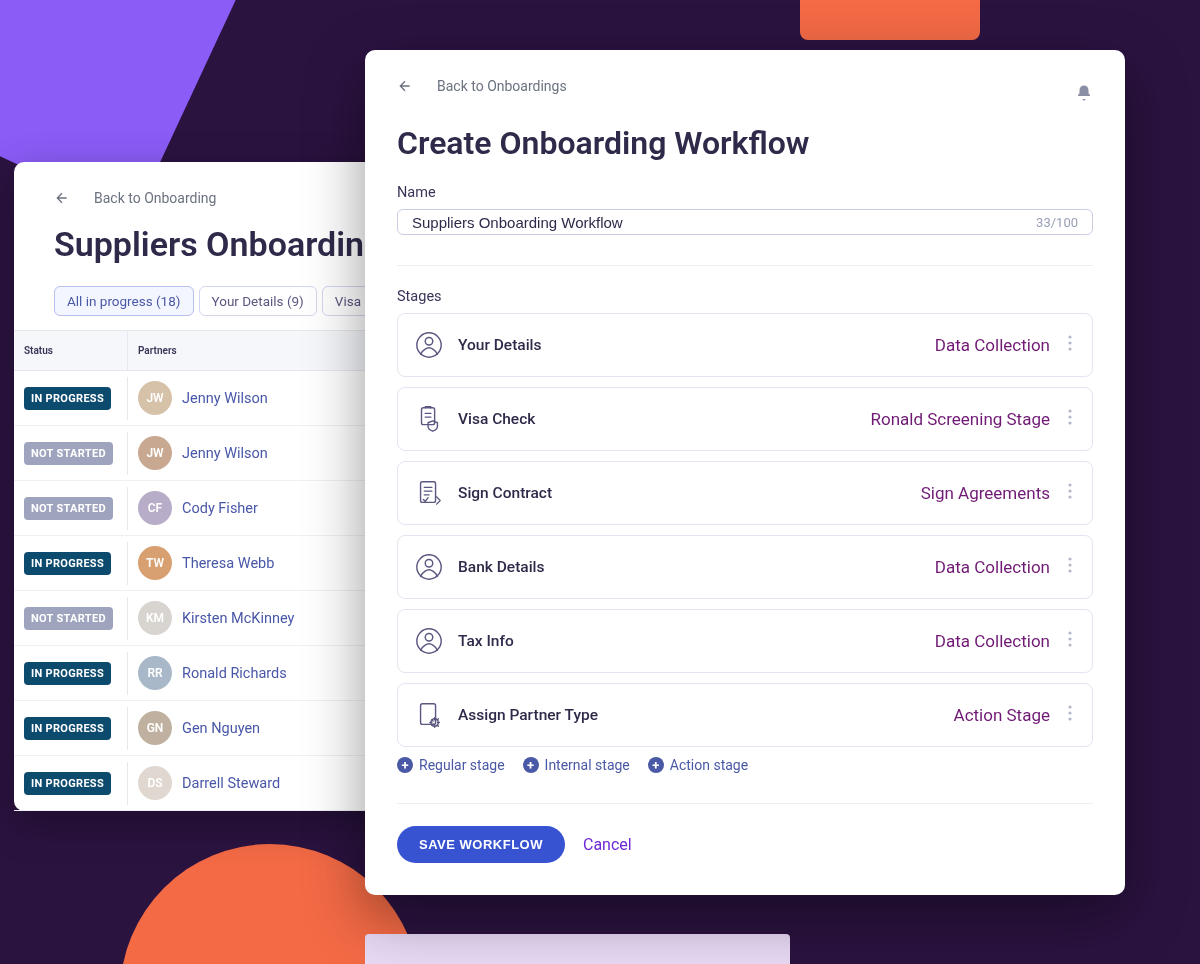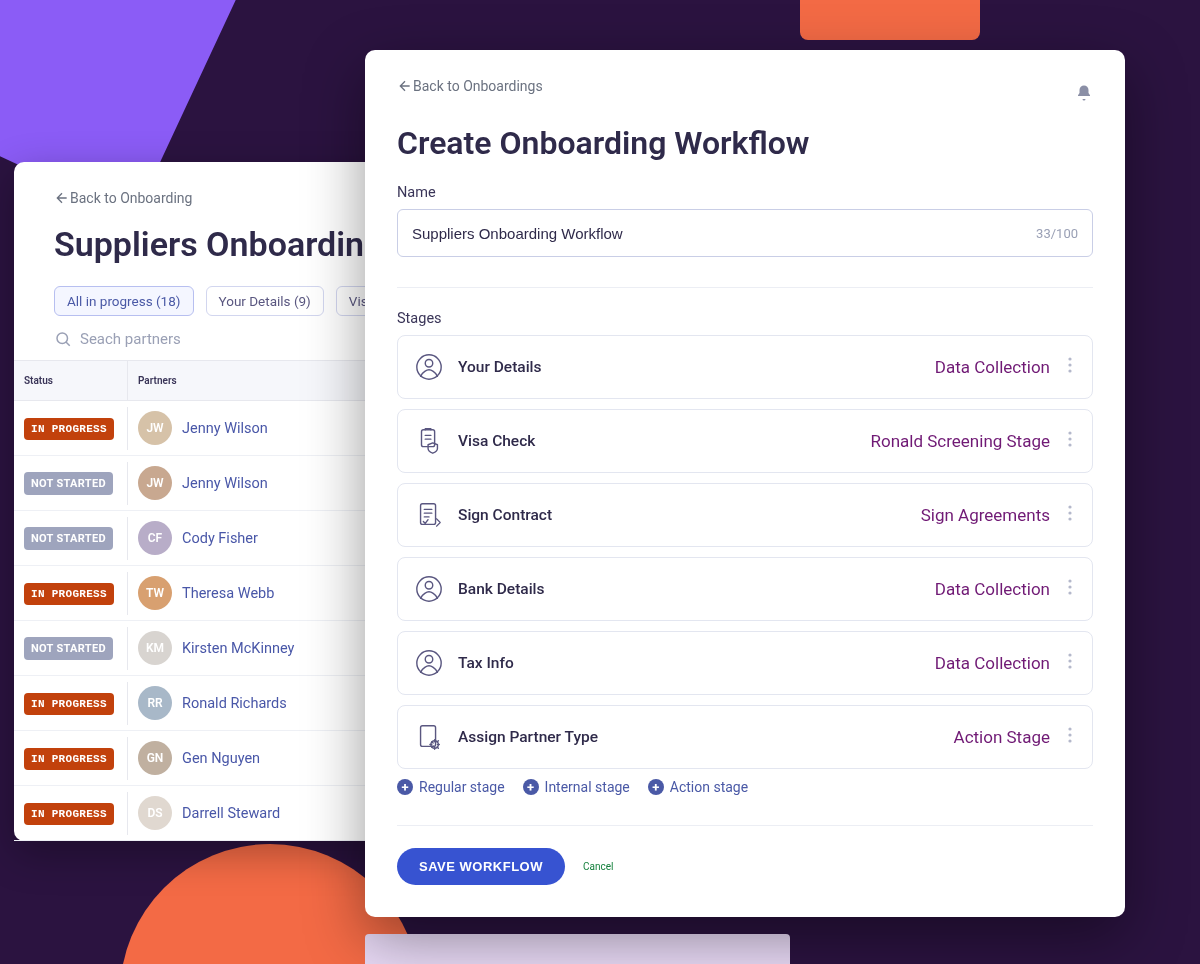--- a/index.html
+++ b/index.html
@@ -48,29 +48,29 @@
     position: absolute;
     left: 14px; top: 162px;
     width: 560px;
     background: #fff;
     border-radius: 10px;
     box-shadow: 0 12px 40px rgba(0,0,0,0.3);
     padding: 0;
   }
   .panel-back-inner { padding: 28px 40px 0 40px; }
   .back-link-row {
-    display: flex; align-items: center; gap: 0;
+    display: flex; align-items: center; gap: 24px;
     color: #6b7280; font-size: 14px; margin-bottom: 18px;
     cursor: pointer;
   }
   .panel-title-big {
     font-size: 34px; font-weight: 600; color: #2f2a4a;
     margin-bottom: 22px;
   }
-  .filter-tabs { display: flex; gap: 12px; margin-bottom: 14px; }
+  .filter-tabs { display: flex; gap: 5px; margin-bottom: 14px; }
   .filter-tab {
     border: 1px solid #d2d6ef;
     color: #5a5780;
     background: #fff;
     border-radius: 6px;
     padding: 6px 12px;
     font-size: 13.5px;
     cursor: pointer;
   }
   .filter-tab.active {
@@ -98,21 +98,21 @@
   }
   .partner-row .col-status { padding: 10px 10px; }
   .partner-row .col-partner { padding: 10px 10px; display: flex; align-items: center; gap: 10px; }
   .status-badge {
     display: inline-block;
     font-size: 11px; font-weight: 700;
     letter-spacing: 0.3px;
     padding: 5px 7px; border-radius: 4px;
     color: #fff;
   }
-  .status-inprogress { background: #c2410c; font-family: Liberation Mono, monospace; }
+  .status-inprogress { background: #0c4a6e; }
   .status-notstarted { background: #9ea4bd; }
   .avatar-sm {
     width: 34px; height: 34px; border-radius: 50%;
     background: linear-gradient(135deg, #c8b8e8, #e8d4b8);
     flex-shrink: 0;
     display:flex;align-items:center;justify-content:center;
     font-size:12px;font-weight:600;color:#fff;
   }
   .partner-name { color: #4957a8; font-size: 14.5px; cursor: pointer; }
 
@@ -132,21 +132,21 @@
   }
   .bell { color: #8b8fa6; }
   .front-title {
     font-size: 32px; font-weight: 600; color: #2f2a4a;
     margin-bottom: 22px;
   }
   .field-label { font-size: 14.5px; color: #3a3558; margin-bottom: 8px; }
   .name-input-wrap {
     border: 1px solid #c9cee6; border-radius: 6px;
     display:flex; align-items:center; padding: 0 14px;
-    height: 48px; margin-bottom: 30px;
+    height: 26px; margin-bottom: 30px;
   }
   .name-input {
     flex:1; border:none; outline:none; font-size:15px; color:#2f2a4a;
     background: transparent;
   }
   .char-count { font-size: 13px; color: #9aa0b5; }
   .hr { border:none; border-top:1px solid #eceef4; margin: 0 0 22px 0; }
 
   .stage-list { display:flex; flex-direction: column; gap: 10px; }
   .stage-card {
@@ -171,21 +171,21 @@
     font-size:13px; font-weight:700; line-height:1;
   }
 
   .actions { display:flex; align-items:center; gap: 18px; margin-top:12px; }
   .btn-save {
     background: #3753d1; color: #fff;
     border:none; border-radius: 22px;
     padding: 11px 22px; font-size: 13px; font-weight: 700;
     letter-spacing: 0.5px; cursor:pointer;
   }
-  .btn-cancel { color:#15803d; font-size:10px; cursor:pointer; }
+  .btn-cancel { color:#6d28d9; font-size:16px; cursor:pointer; }
 
   .arrow-left-svg { width:16px; height:16px; }
   .search-svg { width:18px; height:18px; }
   .bell-svg { width:18px; height:18px; }
   .dots-svg { width:4px; height:16px; }
 </style>
 </head>
 <body>
 
 <div class="shape-purple"></div>
@@ -202,27 +202,20 @@
       <span>Back to Onboarding</span>
     </div>
     <div class="panel-title-big">Suppliers Onboarding</div>
 
     <div class="filter-tabs" id="filter-tabs">
         <div class="filter-tab active">All in progress (18)</div>
         <div class="filter-tab">Your Details (9)</div>
         <div class="filter-tab">Visa Check</div>
       </div>
 
-    <div class="search-row">
-      <svg class="search-svg" viewBox="0 0 24 24" fill="none" stroke="currentColor" stroke-width="2">
-          <circle cx="11" cy="11" r="7"></circle>
-          <path d="M21 21l-5-5"></path>
-        </svg>
-      <span>Seach partners</span>
-    </div>
   </div>
 
   <div class="partners-table">
     <div class="partners-header">
       <div class="col-status">Status</div>
       <div class="col-partner">Partners</div>
     </div>
     <div id="partner-rows">
         <div class="partner-row">
           <div class="col-status"><span class="status-badge status-inprogress">IN PROGRESS</span></div>

